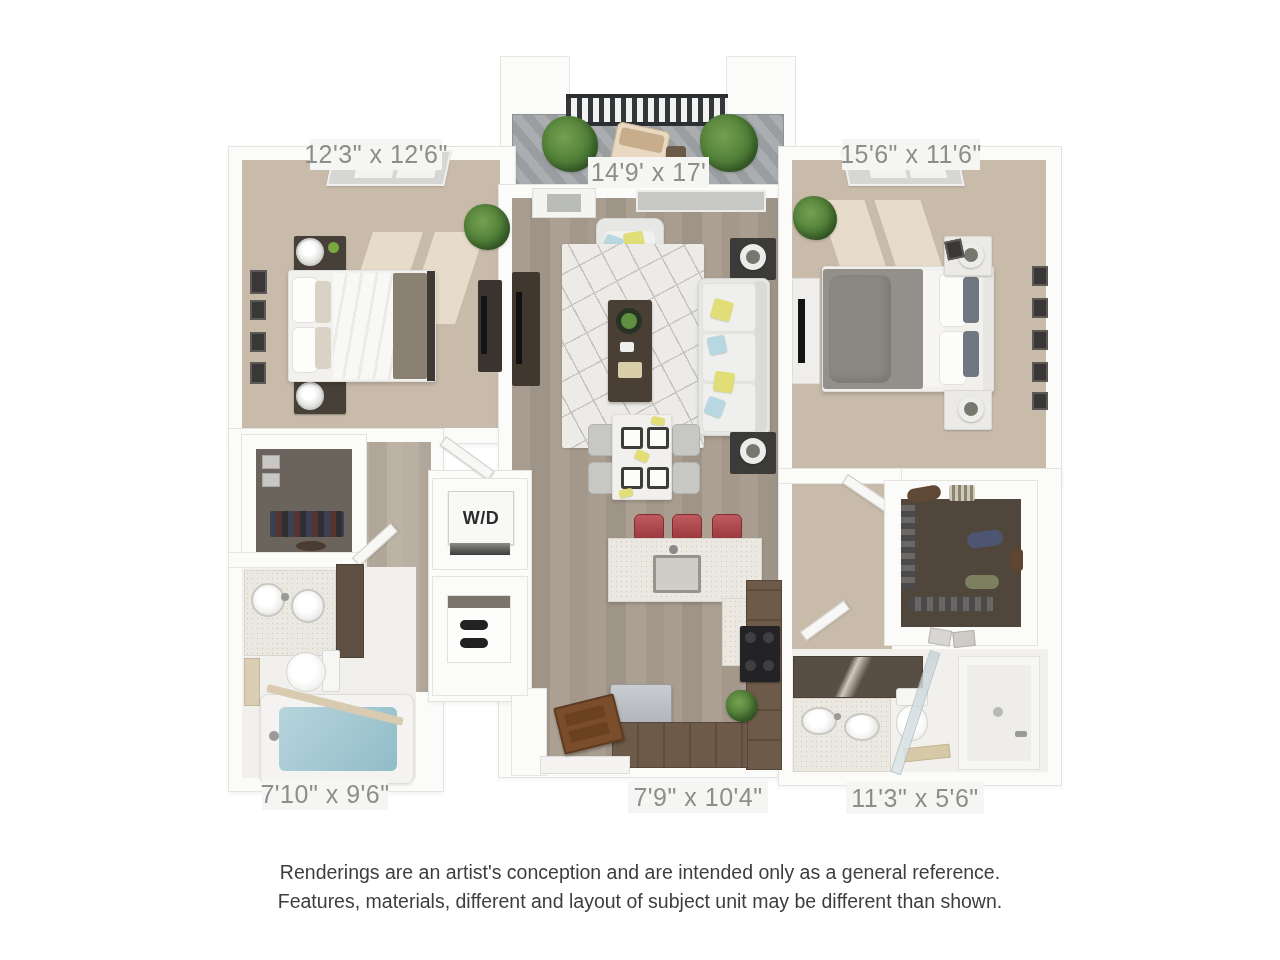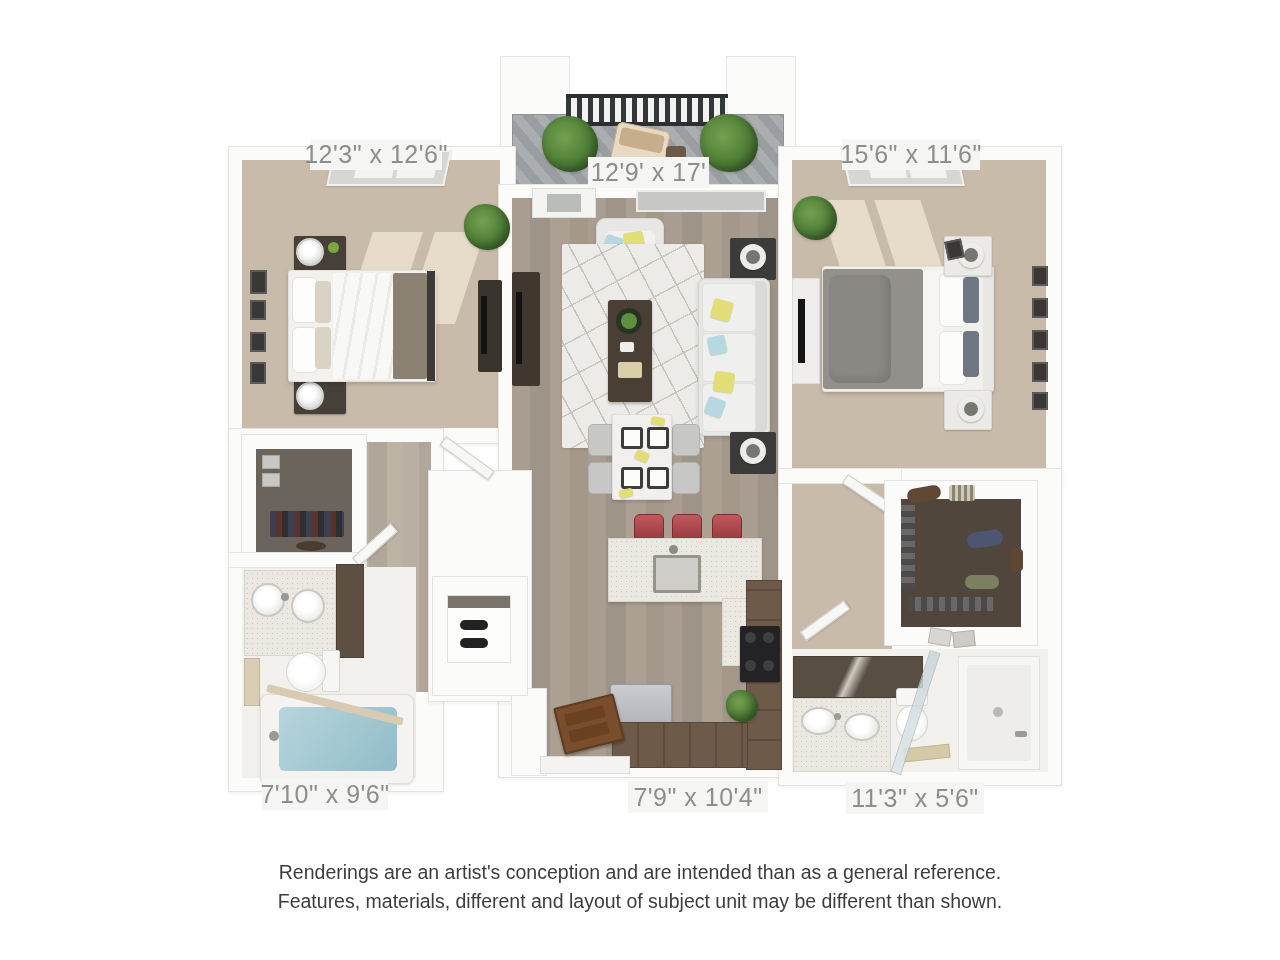--- a/index.html
+++ b/index.html
@@ -232,20 +232,26 @@
   <div class="f" style="left:336px;top:564px;width:26px;height:92px;background:#5d5042;border:1px solid #4c4136;"></div>
   <div class="f" style="left:244px;top:658px;width:14px;height:46px;background:#d9cdb4;border:1px solid #c4b79c;"></div>
   <div class="f" style="left:322px;top:650px;width:16px;height:40px;background:#f6f6f4;border:1px solid #d8d8d4;border-radius:2px;"></div>
   <div class="f" style="left:286px;top:652px;width:38px;height:38px;background:radial-gradient(circle at 45% 45%,#ffffff 40%,#efefed 75%,#dcdcd8 100%);border:1px solid #d2d2ce;border-radius:50%;"></div>
   <div class="f" style="left:260px;top:694px;width:152px;height:88px;background:#f4f3f1;border:1px solid #dfdeda;border-radius:8px;box-shadow:0 1px 3px rgba(0,0,0,.12);">
     <div class="f" style="left:18px;top:12px;width:118px;height:64px;background:linear-gradient(130deg,#b7d5dd 0%,#a0c6d0 60%,#90bcc8 100%);border-radius:6px;"></div>
     <div class="f" style="left:8px;top:36px;width:10px;height:10px;border-radius:50%;background:#9a9a98;"></div>
   </div>
   <div class="f" style="left:268px;top:684px;width:140px;height:8px;background:#d8cbb2;transform:rotate(14deg);transform-origin:left top;border-radius:2px;"></div>
 
+  <div class="f" style="left:432px;top:478px;width:94px;height:90px;background:#fbfbf9;border:1px solid #e4e3df;">
+    <div class="f" style="left:15px;top:12px;width:64px;height:52px;background:#f8f8f6;border:1px solid #cfcecb;box-shadow:0 1px 2px rgba(0,0,0,.15);">
+      <div class="wdtext">W/D</div>
+    </div>
+    <div class="f" style="left:17px;top:64px;width:60px;height:12px;background:linear-gradient(180deg,#8b8b89,#3c3c3c);"></div>
+  </div>
   <div class="f" style="left:432px;top:576px;width:94px;height:118px;background:#fbfbf9;border:1px solid #e4e3df;">
     <div class="f" style="left:14px;top:18px;width:62px;height:66px;background:#fdfdfb;border:1px solid #e2e1dd;">
       <div class="f" style="left:0px;top:0px;width:62px;height:12px;background:#7b746a;"></div>
       <div class="f" style="left:12px;top:24px;width:28px;height:10px;background:#222222;border-radius:5px;"></div>
       <div class="f" style="left:12px;top:42px;width:28px;height:10px;background:#222222;border-radius:5px;"></div>
     </div>
   </div>
 
   <div class="f" style="left:884px;top:480px;width:152px;height:164px;background:#fbfbf9;border:1px solid #e4e3df;">
     <div class="f" style="left:16px;top:18px;width:120px;height:128px;background:#50463b;">
@@ -275,33 +281,33 @@
     <div class="f" style="left:8px;top:8px;width:64px;height:96px;background:#eeedea;border-radius:3px;"></div>
     <div class="f" style="left:34px;top:50px;width:10px;height:10px;border-radius:50%;background:#b8b8b4;"></div>
     <div class="f" style="left:56px;top:74px;width:12px;height:6px;background:#9a9a98;border-radius:2px;"></div>
   </div>
   <div class="f" style="left:930px;top:650px;width:9px;height:126px;background:linear-gradient(180deg,#c9d4d8,#dde6e9);opacity:.85;transform:rotate(18deg);transform-origin:top left;border:1px solid #b2bec2;"></div>
 
   <div class="banner" style="left:310px;top:139px;width:132px;height:31px;">
     <span>12'3" x 12'6"</span>
   </div>
   <div class="banner" style="left:588px;top:157px;width:121px;height:31px;">
-    <span>12'9' x 17'</span>
+    <span>14'9' x 17'</span>
   </div>
   <div class="banner" style="left:842px;top:139px;width:138px;height:31px;">
     <span>15'6" x 11'6"</span>
   </div>
   <div class="banner" style="left:262px;top:778px;width:126px;height:32px;">
     <span>7'10" x 9'6"</span>
   </div>
   <div class="banner" style="left:628px;top:781px;width:140px;height:32px;">
     <span>7'9" x 10'4"</span>
   </div>
   <div class="banner" style="left:846px;top:782px;width:138px;height:32px;">
     <span>11'3" x 5'6"</span>
   </div>
 
   <div class="disclaimer" style="top:858px;">
-    <div>Renderings are an artist's conception and are intended than as a general reference.</div>
+    <div>Renderings are an artist's conception and are intended only as a general reference.</div>
     <div>Features, materials, different and layout of subject unit may be different than shown.</div>
   </div>
 
 </div>
 
 </body></html>

